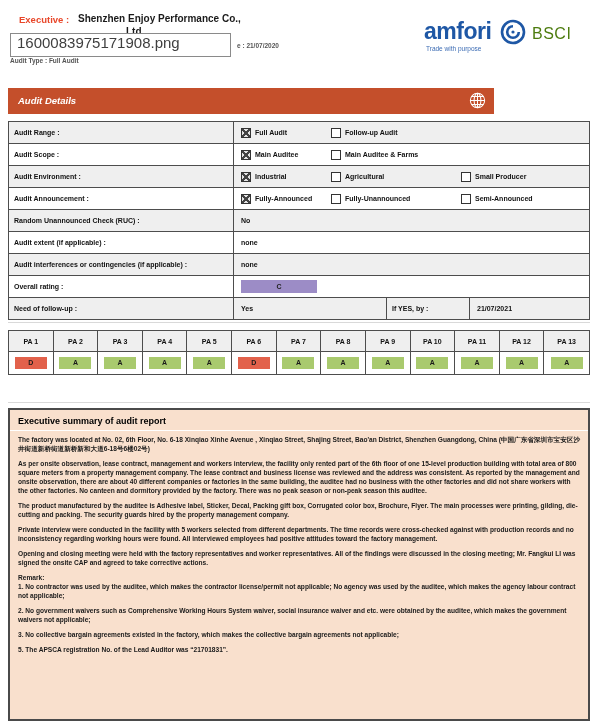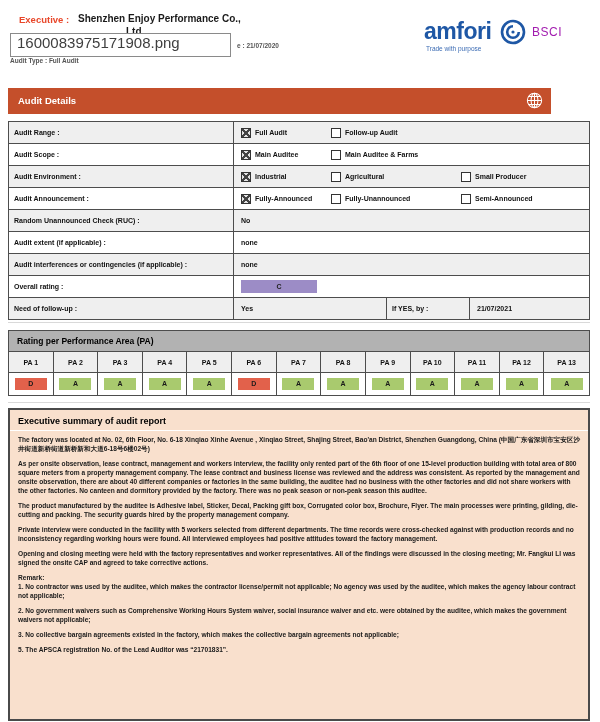--- a/index.html
+++ b/index.html
@@ -13,24 +13,24 @@
   .overlay-box { position:absolute; left:10px; top:33px; width:221px; height:24px; background:#fff;
                  border:1px solid #8a8a8a; display:flex; align-items:flex-start; padding-left:6px;
                  font-size:15px; color:#3f3f3f; z-index:2; box-sizing:border-box; }
   .date-frag { position:absolute; left:237px; top:42px; font-size:6.5px; font-weight:bold; color:#555; }
   .audit-type { position:absolute; left:10px; top:57px; font-size:6.5px; font-weight:bold; color:#555; }
 
   .logo { position:absolute; left:420px; top:18px; width:170px; height:40px; }
   .logo-amfori { position:absolute; left:4px; top:0px; font-size:23px; font-weight:bold; color:#1e57a5; letter-spacing:-0.5px; }
   .logo-tagline { position:absolute; left:6px; top:27px; font-size:6.5px; color:#3c6cb4; }
   .logo-icon { position:absolute; left:80px; top:1px; }
-  .logo-bsci { position:absolute; left:112px; top:7px; font-size:12px; color:#a21caf; letter-spacing:0.5px; }
-
-  
-  .bar { position:absolute; left:8px; top:88px; width:543px; height:26px; background:#c44f2b; }
+  .logo-bsci { position:absolute; left:112px; top:7px; font-size:16px; color:#4d7c0f; letter-spacing:0.5px; }
+
+  
+  .bar { position:absolute; left:8px; top:88px; width:486px; height:26px; background:#c44f2b;font-style:italic; }
   .bar-title { position:absolute; left:10px; top:0; line-height:26px; font-size:9.5px; font-weight:bold; color:#fff; }
   .globe { position:absolute; right:8px; top:4px; }
 
   .sep { position:absolute; left:8px; width:582px; height:1px; background:#d9d9d9; }
 
   
   .details { position:absolute; left:8px; top:121px; width:582px; border:1px solid #4d4d4d; box-sizing:border-box; }
   .dt-row { display:flex; height:21px; border-bottom:1px solid #4d4d4d; background:#fff; }
   .dt-row:last-child { border-bottom:none; }
   .dt-row.alt { background:#efefef; }
@@ -215,21 +215,20 @@
         <span class="ifyes-cell">If YES, by :</span>
         <span class="date-cell">21/07/2021</span>
       </div>
     </div>
 
   </div>
 
   <div class="sep" style="top:322px"></div>
 
   <div class="pa">
-    <div class="pa-titlebar">Rating per Performance Area (PA)</div>
     <div class="pa-grid">
       <div class="pa-h">PA 1</div>
       <div class="pa-h">PA 2</div>
       <div class="pa-h">PA 3</div>
       <div class="pa-h">PA 4</div>
       <div class="pa-h">PA 5</div>
       <div class="pa-h">PA 6</div>
       <div class="pa-h">PA 7</div>
       <div class="pa-h">PA 8</div>
       <div class="pa-h">PA 9</div>

